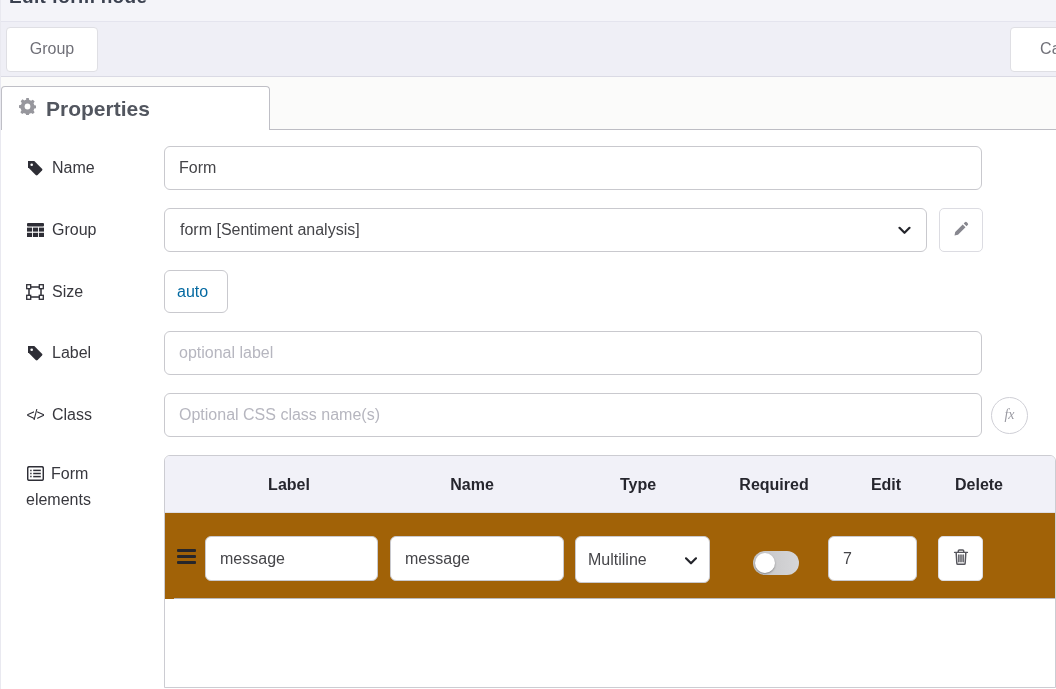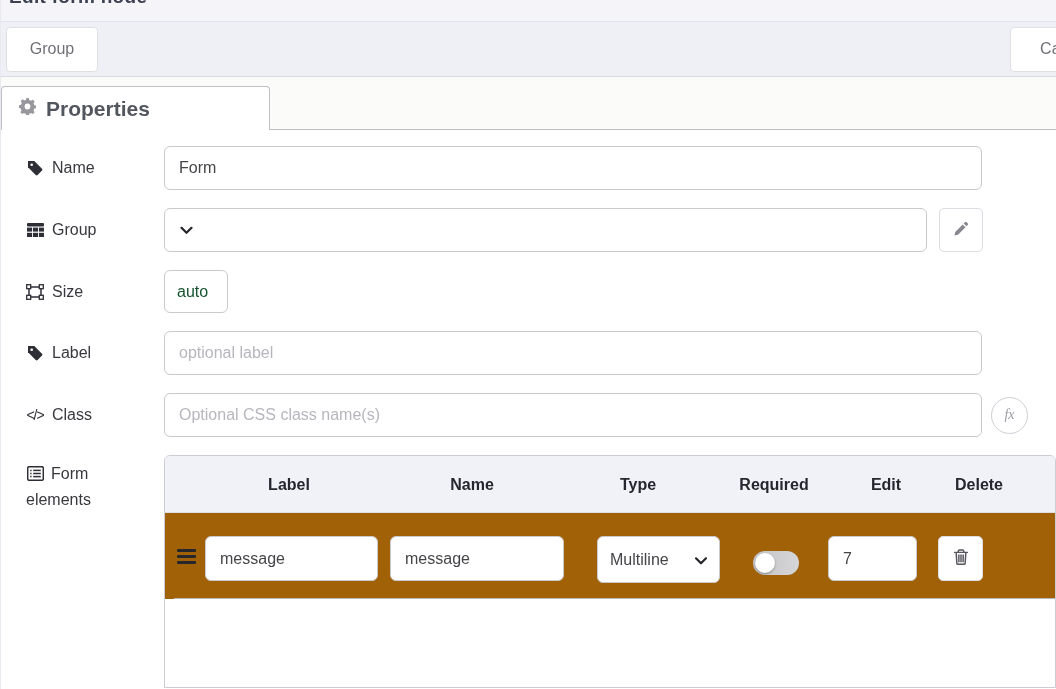--- a/index.html
+++ b/index.html
@@ -41,21 +41,21 @@
   .row-label .icon { display:inline-flex; width:18px; justify-content:center; }
   .row-label.narrow { display:block; width:110px; margin-right:28px; line-height:26px;
             padding-top:6px; }
   .row-label.narrow .icon { vertical-align:-2px; margin-right:7px; display:inline-flex; }
 
   .text-input { height:44px; border:1px solid #c9c9ce; border-radius:6px;
             padding:0 14px; font-size:16px; color:#454549; background:#fff;
             font-family:inherit; outline:none; }
   .text-input::placeholder { color:#b6b6bf; opacity:1; }
   .w-main { width:818px; }
-  .input-auto { width:64px; height:43px; color:#14532d; padding:0 12px; }
+  .input-auto { width:64px; height:43px; color:#0369a1; padding:0 12px; }
 
   .select-box { height:44px; border:1px solid #c9c9ce; border-radius:6px; background:#fff;
             display:flex; align-items:center; justify-content:space-between;
             padding:0 15px; font-size:16px; color:#454549; cursor:pointer; }
   .select-main { width:763px; }
 
   .icon-btn { background:#fff; border:1px solid #dcdce2; border-radius:5px;
             width:45px; height:45px; display:flex; align-items:center;
             justify-content:center; cursor:pointer; }
   .pencil-btn { margin-left:12px; width:44px; height:44px; }
@@ -137,20 +137,21 @@
                 <rect x="12" y="4.6" width="5" height="4"></rect>
                 <rect x="0" y="9.8" width="5.1" height="4.2"></rect>
                 <rect x="6" y="9.8" width="5.1" height="4.2"></rect>
                 <rect x="12" y="9.8" width="5" height="4.2"></rect>
               </g>
             </svg>
         </span>
         <span>Group</span>
       </div>
       <div class="select-box select-main">
+        <span>form [Sentiment analysis]</span>
         <span class="icon">
           <svg width="13" height="9" viewBox="0 0 13 9">
               <path d="M1.5 1.8l5 5 5-5" fill="none" stroke="#24252b" stroke-width="2.2" stroke-linecap="round" stroke-linejoin="round"></path>
             </svg>
         </span>
       </div>
       <button class="icon-btn pencil-btn">
         <span class="icon">
           <svg width="16" height="16" viewBox="0 0 16 16">
               <path fill="#87878f" d="M11.9 1.3a1.3 1.3 0 011.9 0l.9.9a1.3 1.3 0 010 1.9l-1.2 1.2-2.8-2.8zM9.7 3.5l2.8 2.8-7.5 7.5-3.5.7.7-3.5z"></path>
@@ -227,21 +228,21 @@
         </div>
 
         <div class="element-row">
           <div class="drag-handle">
               <i></i>
               <i></i>
               <i></i>
             </div>
           <input class="text-input abs" style="left: 40px; width: 173px; height: 45px;" value="message">
           <input class="text-input abs" style="left: 225px; width: 174px; height: 45px;" value="message">
-          <div class="select-box row-select abs" style="left:432px;width:123px">
+          <div class="select-box row-select abs" style="left:410px;width:135px">
             <span>Multiline</span>
             <span class="icon">
               <svg width="12" height="8" viewBox="0 0 12 8">
                   <path d="M1 1.3l5 5 5-5" fill="none" stroke="#24252b" stroke-width="2.2" stroke-linecap="round" stroke-linejoin="round"></path>
                 </svg>
             </span>
           </div>
           <div class="toggle">
             <div class="knob"></div>
           </div>

